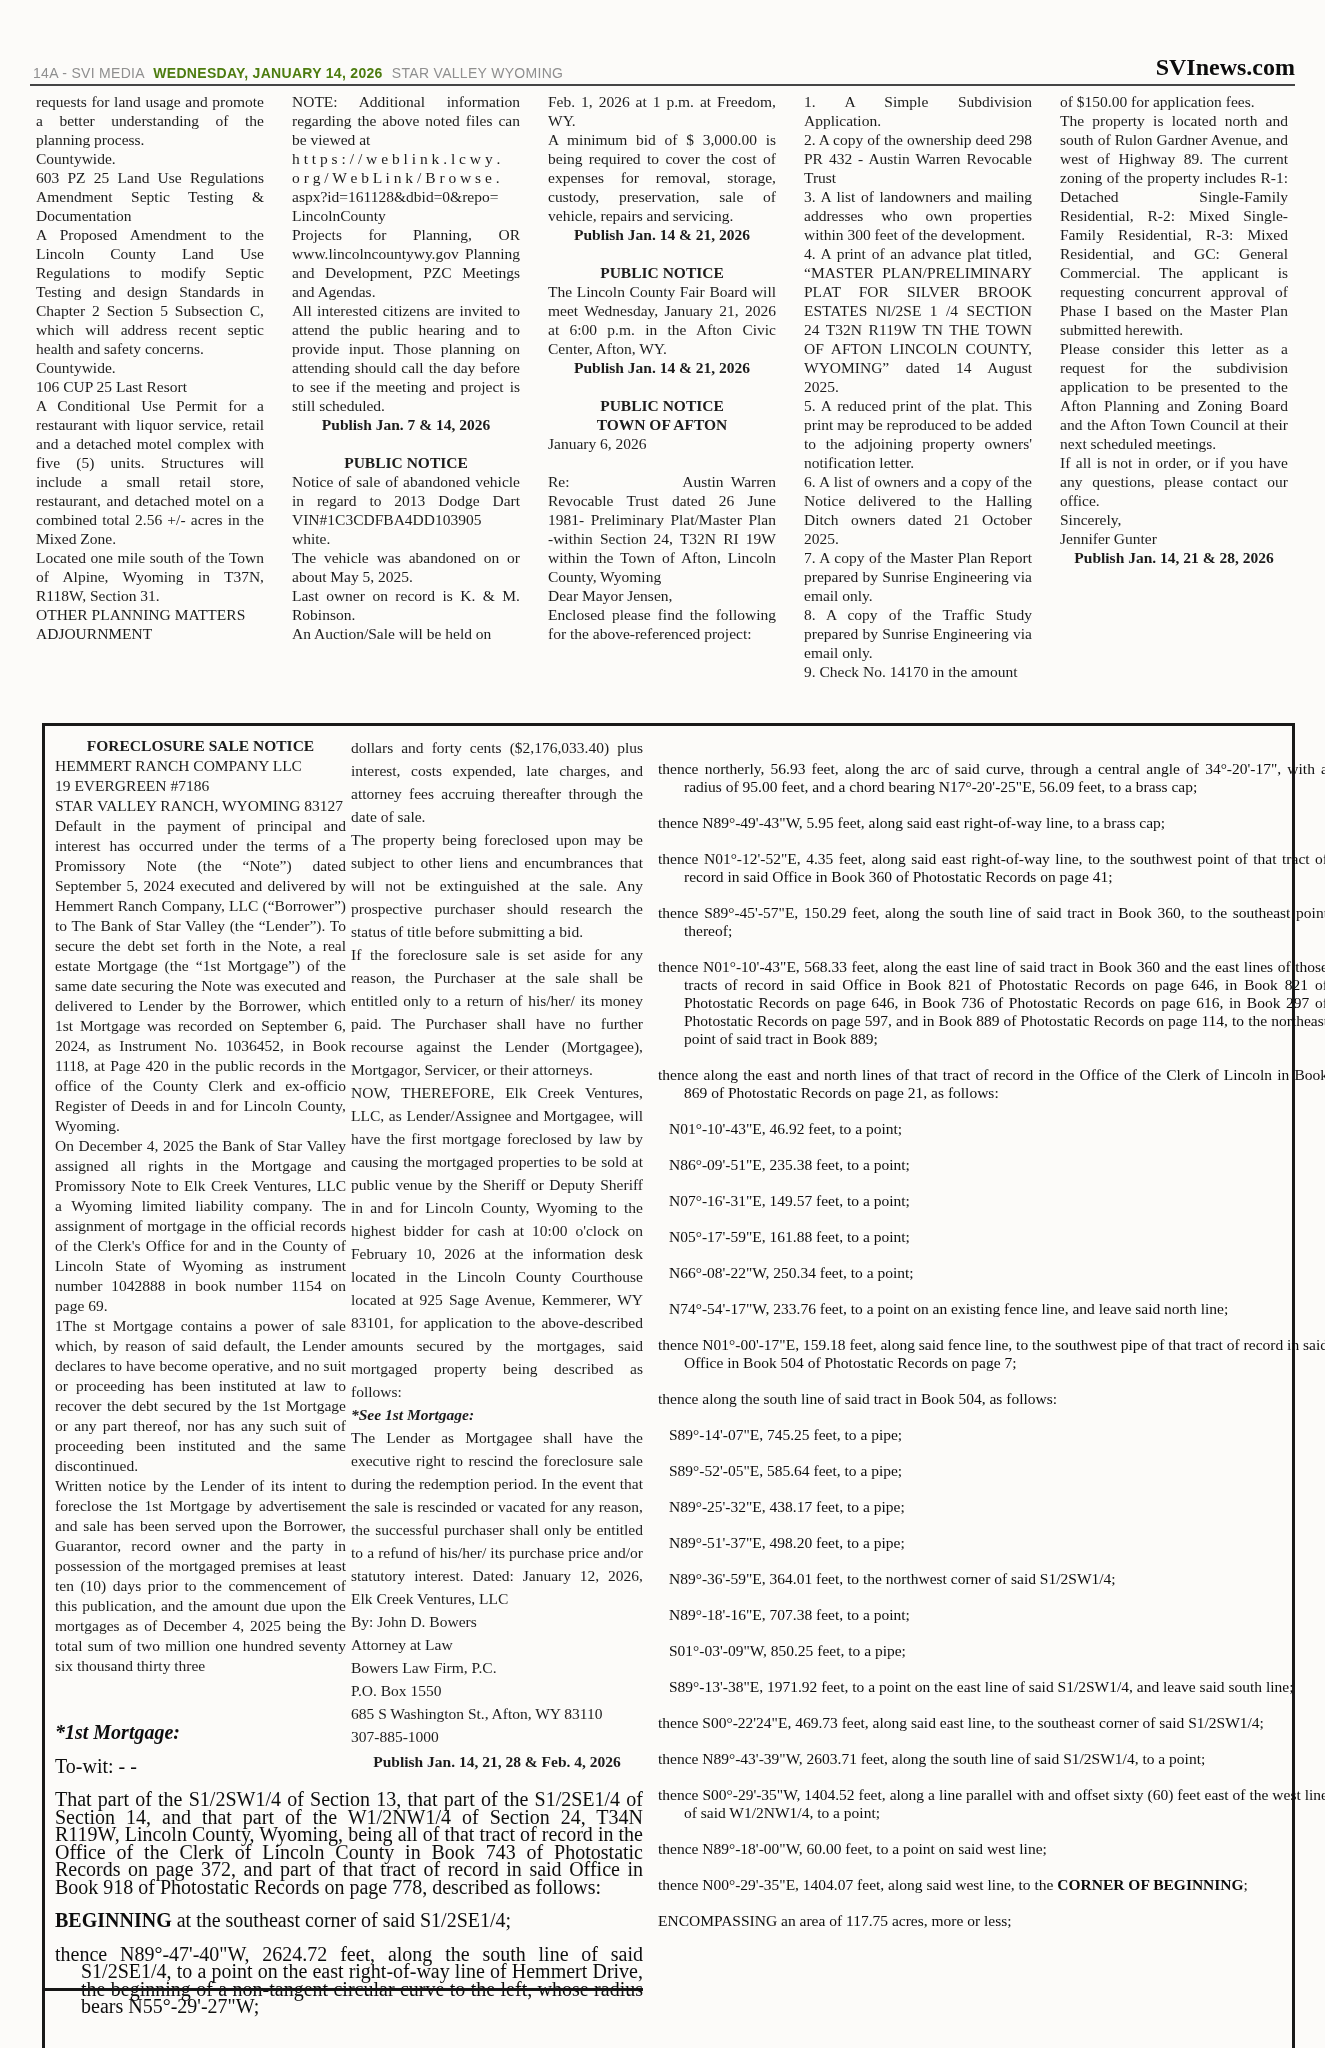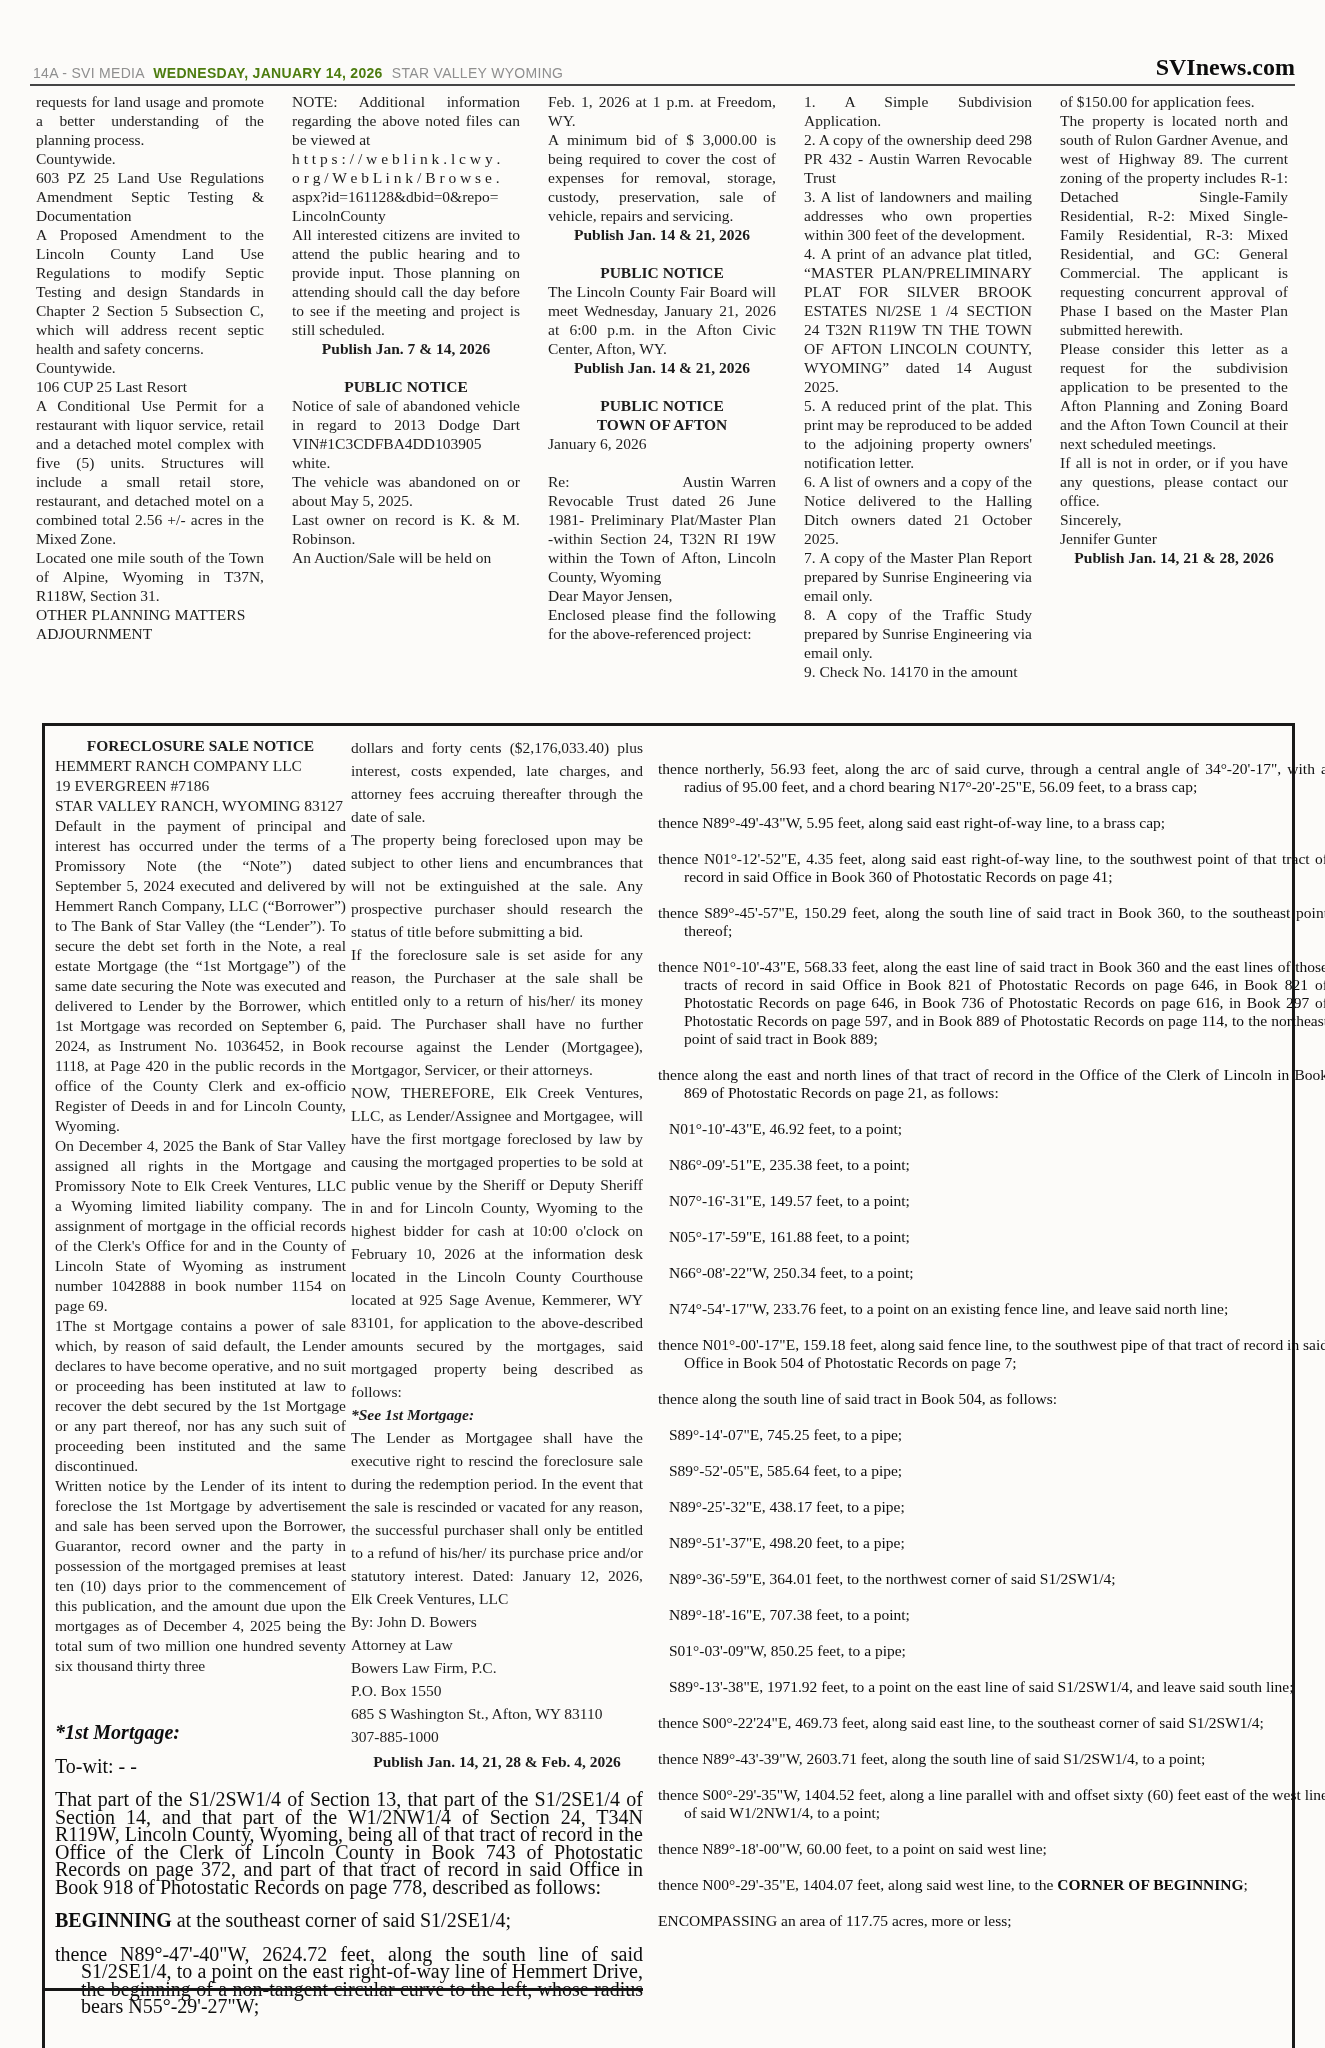--- a/index.html
+++ b/index.html
@@ -69,20 +69,21 @@
         <p class="j">Located one mile south of the Town of Alpine, Wyoming in T37N, R118W, Section 31.</p>
         <p class="l">OTHER PLANNING MATTERS</p>
         <p class="c">ADJOURNMENT</p>
       </div>
     <div class="tcol">
         <p class="j">NOTE: Additional information regarding the above noted files can be viewed at</p>
         <p class="l">h t t p s : / / w e b l i n k . l c w y .</p>
         <p class="l">o r g / W e b L i n k / B r o w s e .</p>
         <p class="l">aspx?id=161128&amp;dbid=0&amp;repo=</p>
         <p class="l">LincolnCounty</p>
+        <p class="j">Projects for Planning, OR www.lincolncountywy.gov Planning and Development, PZC Meetings and Agendas.</p>
         <p class="j">All interested citizens are invited to attend the public hearing and to provide input. Those planning on attending should call the day before to see if the meeting and project is still scheduled.</p>
         <p class="cb">Publish Jan. 7 &amp; 14, 2026</p>
         <p class="gap"></p>
         <p class="cb">PUBLIC NOTICE</p>
         <p class="j">Notice of sale of abandoned vehicle in regard to 2013 Dodge Dart VIN#1C3CDFBA4DD103905 white.</p>
         <p class="j">The vehicle was abandoned on or about May 5, 2025.</p>
         <p class="j">Last owner on record is K. &amp; M. Robinson.</p>
         <p class="j">An Auction/Sale will be held on</p>
       </div>
     <div class="tcol">

